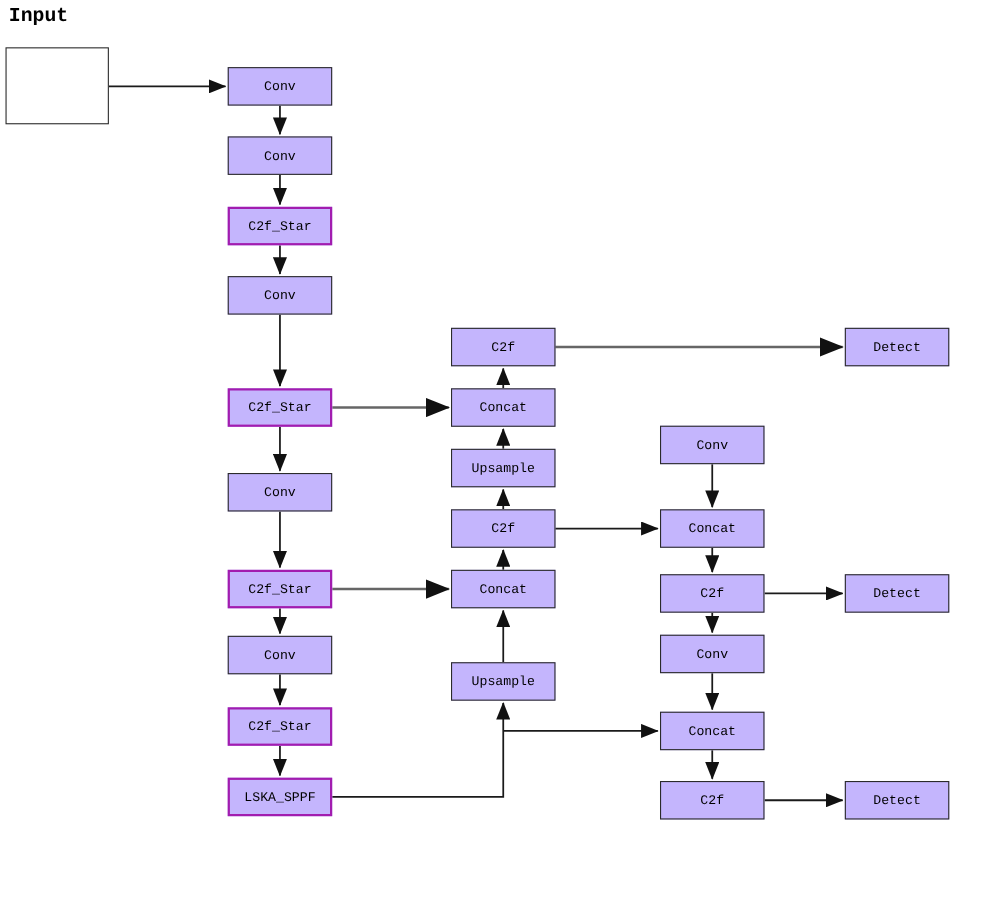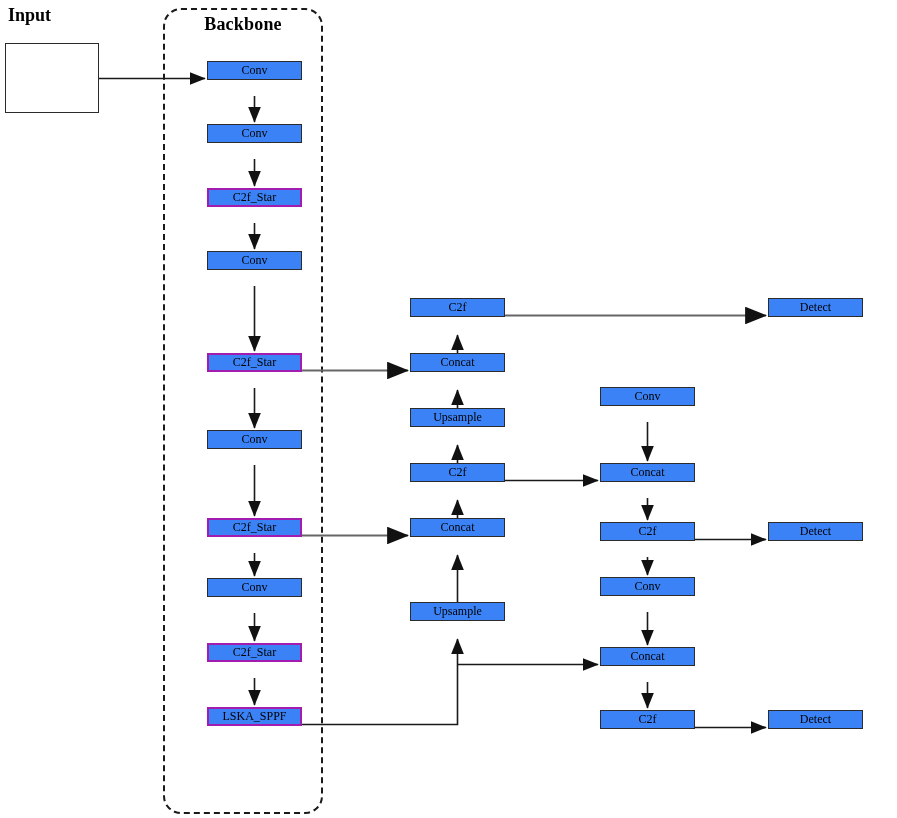--- a/index.html
+++ b/index.html
@@ -2,21 +2,21 @@
 <html><head>
 <meta charset="utf-8">
 <style>
   html, body { margin: 0; padding: 0; background: #ffffff; }
   * { box-sizing: border-box; }
   .canvas {
     position: relative;
     width: 897px;
     height: 818px;
     background: #ffffff;
-    font-family: Liberation Serif, serif;
+    font-family: Liberation Mono, monospace;
     overflow: hidden;
   }
   .container {
     position: absolute;
     border: 2px dashed #1a1a1a;
     border-radius: 18px;
     background: transparent;
   }
   .container-title {
     text-align: center;
@@ -34,22 +34,22 @@
   .input-label {
     position: absolute;
     left: 8px; top: 5px;
     font-weight: bold;
     font-size: 18px;
     color: #000;
   }
   .box {
     position: absolute;
     width: 95px;
-    height: 19px;
-    background: #3b82f6;
+    height: 35px;
+    background: #c4b5fd;
     border: 1.5px solid #2b2b2b;
     display: flex;
     align-items: center;
     justify-content: center;
     font-size: 12px;
     color: #000;
     z-index: 2;
   }
   .box.emph { border: 2px solid #a21caf; }
   .input-box {
@@ -114,23 +114,20 @@
     <path class="wire" d="M647.5,612 V645" marker-end="url(#ah)"></path>
     <path class="wire" d="M647.5,682 V708" marker-end="url(#ah)"></path>
 
     <path class="wire" d="M695,539.5 H766" marker-end="url(#ah)"></path>
     <path class="wire" d="M695,727.5 H766" marker-end="url(#ah)"></path>
   </svg>
 
   <div class="input-label">Input</div>
   <div class="input-box"></div>
 
-  <div class="container backbone">
-    <div class="container-title">Backbone</div>
-  </div>
 
   <div class="box" style="left:207px;top:61px">Conv</div>
   <div class="box" style="left:207px;top:124px">Conv</div>
   <div class="box emph" style="left:207px;top:188px">C2f_Star</div>
   <div class="box" style="left:207px;top:251px">Conv</div>
   <div class="box emph" style="left:207px;top:353px">C2f_Star</div>
   <div class="box" style="left:207px;top:430px">Conv</div>
   <div class="box emph" style="left:207px;top:518px">C2f_Star</div>
   <div class="box" style="left:207px;top:578px">Conv</div>
   <div class="box emph" style="left:207px;top:643px">C2f_Star</div>

